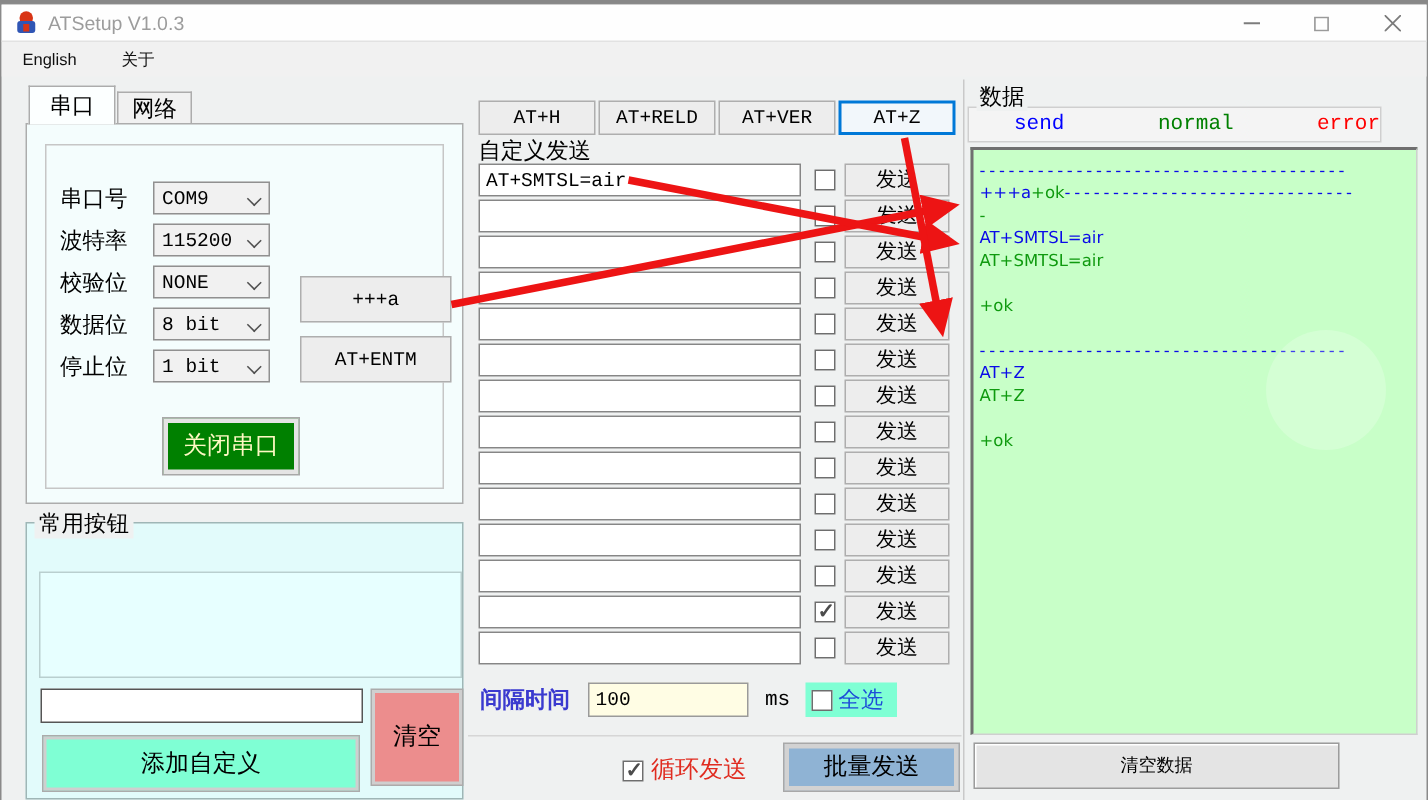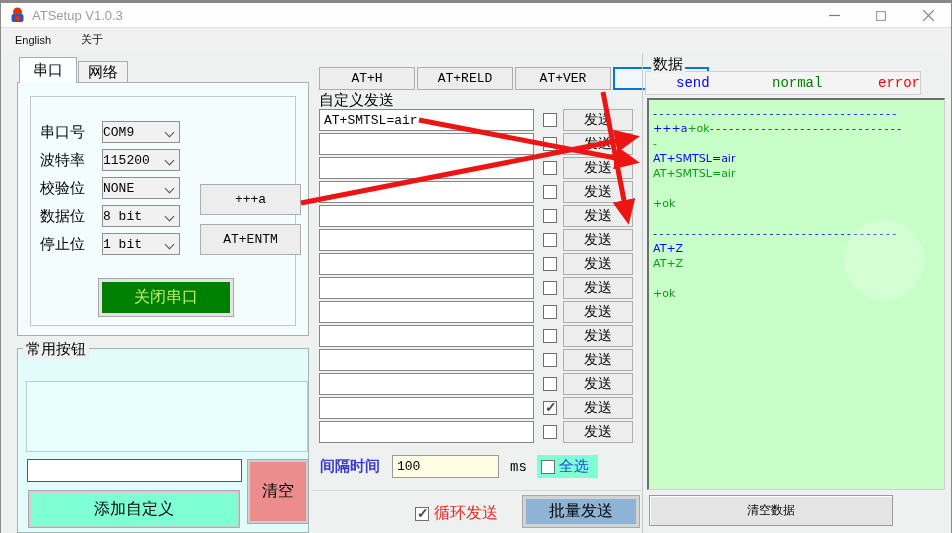--- a/index.html
+++ b/index.html
@@ -16,46 +16,46 @@
   .winbtn { position:absolute; top:0; width:46px; height:25px; display:flex; align-items:center; justify-content:center; color:#7c7c7c; font-size:13px; }
   .winbtn svg { display:block; }
   
   .menubar { position:absolute; left:0; top:25px; width:952px; height:23px; background:#f1f1f1; display:flex; align-items:center; padding-left:14px; gap:30px; }
   .menu-item { font-size:11px; color:#101010; }
   
   .btn { display:flex; align-items:center; justify-content:center; background:#ededed; border:1px solid #aeaeae; font-size:14px; cursor:default; }
   .mono { font-family:"Liberation Mono","DejaVu Sans Mono",monospace; }
   .checkbox { width:14px; height:14px; background:#fff; border:1px solid #6e6e6e; position:relative; flex:none; }
   .checkbox.checked::after { content:"\2713"; position:absolute; left:1px; top:-3px; font-size:14px; font-weight:bold; color:#4c4c4c; }
-  .combo { position:relative; width:78px; height:22px; background:#f1f1f1; border:1px solid #909090; display:flex; align-items:center; }
+  .combo { position:relative; width:78px; height:22px; background:#f1f1f1; border:1px solid #909090; display:flex; align-items:center; padding-left:5px; }
   .combo .val { font-family:"Liberation Mono","DejaVu Sans Mono",monospace; font-size:13px; }
   .chev { position:absolute; right:5px; top:7px; width:8px; height:8px; }
   .chev::before { content:""; position:absolute; left:0; top:0; width:6px; height:6px; border-right:1px solid #505050; border-bottom:1px solid #505050; transform:rotate(45deg); }
   
   .tab { position:absolute; display:flex; align-items:center; justify-content:center; font-size:15px; border:1px solid #acacac; border-bottom:none; }
   .tab-serial { left:18px; top:54px; width:58px; height:26px; background:#fcffff; z-index:3; }
   .tab-network { left:77px; top:58px; width:50px; height:22px; background:#f1f1f1; z-index:1; }
   .left-panel { position:absolute; left:16px; top:79px; width:292px; height:254px; background:#f4fdfd; border:1px solid #acacac; z-index:2; }
   .fieldbox { position:absolute; left:12px; top:13px; width:266px; height:230px; border:1px solid #c6c6c6; }
   .field-rows { position:absolute; left:22px; top:38px; display:flex; flex-direction:column; gap:6px; }
   .field-row { display:flex; align-items:center; height:22px; }
   .field-label { width:62px; font-size:15px; }
   .btn-plus-a   { position:absolute; left:182px; top:101px; width:101px; height:31px; font-size:13px; }
   .btn-entm     { position:absolute; left:182px; top:141px; width:101px; height:31px; font-size:13px; }
-  .btn-close-serial { position:absolute; left:81px; top:196px; width:134px; height:37px; background:#008000; border:3px solid #e4e4e4; outline:1px solid #a8a8a8; display:flex; align-items:center; justify-content:center; font-size:16px; color:#bef264; }
+  .btn-close-serial { position:absolute; left:91px; top:196px; width:90px; height:37px; background:#008000; border:3px solid #e4e4e4; outline:1px solid #a8a8a8; display:flex; align-items:center; justify-content:center; font-size:16px; color:#fef9c3; }
   
   .common-box { position:absolute; left:16px; top:345px; width:292px; height:185px; background:#e2fbfb; border:1px solid #9fb6b6; }
   .common-title { position:absolute; left:22px; top:337px; background:#eff1f1; padding:0 3px; font-size:15px; z-index:2; }
   .common-list { position:absolute; left:8px; top:32px; width:282px; height:71px; background:#e7ffff; border:1px solid #b9cfcf; }
   .common-input { position:absolute; left:9px; top:110px; width:215px; height:23px; background:#fff; border:1px solid #555; font-family:"Liberation Mono","DejaVu Sans Mono",monospace; font-size:13px; padding:0 4px; }
   .btn-add { position:absolute; left:11px; top:142px; width:210px; height:36px; background:#7fffd4; border:2px solid #cfcfcf; outline:1px solid #ababab; display:flex; align-items:center; justify-content:center; font-size:16px; }
   .btn-clear { position:absolute; left:230px; top:111px; width:60px; height:63px; background:#ec8d8d; border:2px solid #cfcfcf; outline:1px solid #ababab; display:flex; align-items:center; justify-content:center; font-size:16px; }
   
   .quick-row { position:absolute; left:318px; top:64px; display:flex; gap:2px; }
-  .quick-row .btn { width:96px; height:23px; font-size:13px; font-family:"Liberation Mono","DejaVu Sans Mono",monospace; }
+  .quick-row .btn { width:78px; height:23px; font-size:13px; font-family:"Liberation Mono","DejaVu Sans Mono",monospace; }
   .quick-row .btn.focused { border:2px solid #0078d7; background:#f2f7fb; }
   .custom-title { position:absolute; left:318px; top:88px; font-size:15px; }
   .send-rows { position:absolute; left:318px; top:106px; display:flex; flex-direction:column; gap:2px; }
   .send-row { display:flex; align-items:center; height:22px; }
   .send-row input { width:215px; height:22px; background:#fff; border:1px solid #868686; font-family:"Liberation Mono","DejaVu Sans Mono",monospace; font-size:13px; padding:0 4px; }
   .send-row .checkbox { margin-left:9px; }
   .send-row .btn { width:70px; height:22px; margin-left:6px; }
   .interval-row { position:absolute; left:319px; top:452px; display:flex; align-items:center; }
   .interval-label { font-size:15px; font-weight:bold; color:#3a3acf; }
   .interval-input { width:107px; height:23px; margin-left:12px; background:#fffde4; border:1px solid #9a9a9a; font-family:"Liberation Mono","DejaVu Sans Mono",monospace; font-size:13px; padding:0 4px; }

